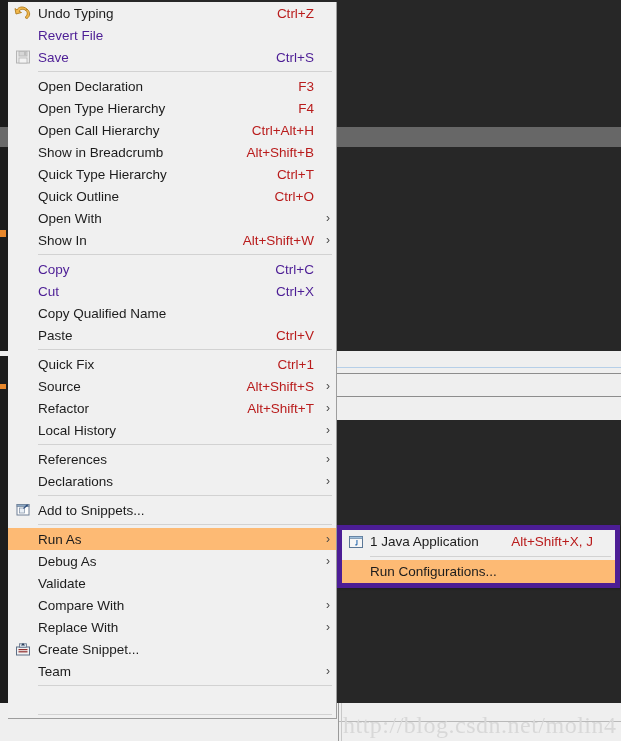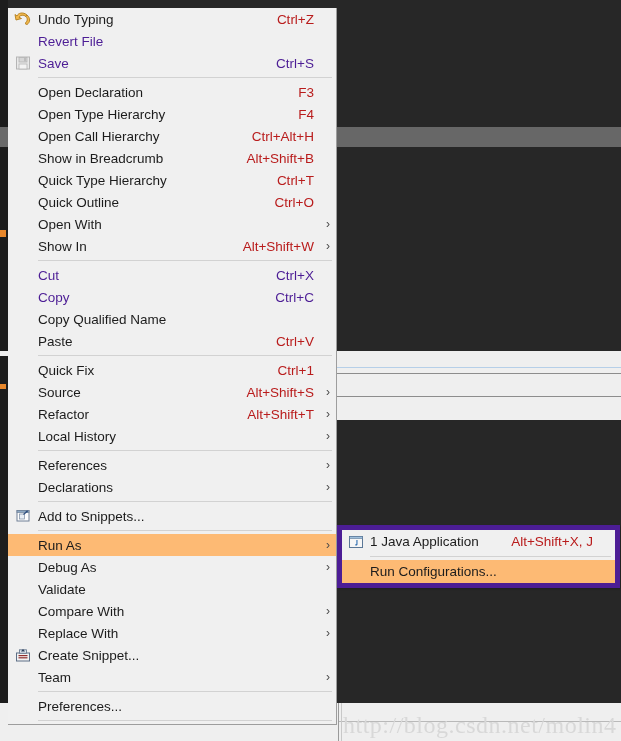--- a/index.html
+++ b/index.html
@@ -74,21 +74,21 @@
     top: 721px;
     width: 283px;
     height: 1px;
     background: #b9b9b9;
   }
 
   
   .menu {
     position: absolute;
     left: 8px;
-    top: 8px;
+    top: 2px;
     width: 329px;
     background: #f0f0f0;
     border-right: 1px solid #9d9d9d;
     border-bottom: 1px solid #9d9d9d;
     box-sizing: border-box;
   }
   .menu-item {
     position: relative;
     height: 22px;
     display: flex;
@@ -275,28 +275,28 @@
       </div>
       <div class="menu-item">
         <div class="gutter"></div>
         <div class="label">Show In</div>
         <div class="accel">Alt+Shift+W</div>
         <div class="arrow">›</div>
       </div>
       <div class="separator"></div>
       <div class="menu-item disabled">
         <div class="gutter"></div>
+        <div class="label">Copy</div>
+        <div class="accel">Ctrl+C</div>
+        <div class="arrow empty">›</div>
+      </div>
+      <div class="menu-item disabled">
+        <div class="gutter"></div>
         <div class="label">Cut</div>
         <div class="accel">Ctrl+X</div>
-        <div class="arrow empty">›</div>
-      </div>
-      <div class="menu-item disabled">
-        <div class="gutter"></div>
-        <div class="label">Copy</div>
-        <div class="accel">Ctrl+C</div>
         <div class="arrow empty">›</div>
       </div>
       <div class="menu-item">
         <div class="gutter"></div>
         <div class="label">Copy Qualified Name</div>
         <div class="accel"></div>
         <div class="arrow empty">›</div>
       </div>
       <div class="menu-item">
         <div class="gutter"></div>
@@ -408,21 +408,20 @@
       </div>
       <div class="menu-item">
         <div class="gutter"></div>
         <div class="label">Team</div>
         <div class="accel"></div>
         <div class="arrow">›</div>
       </div>
       <div class="separator"></div>
       <div class="menu-item">
         <div class="gutter"></div>
-        <div class="label">Preferences...</div>
         <div class="accel"></div>
         <div class="arrow empty">›</div>
       </div>
       <div class="separator"></div>
     </div>
 
   <div class="submenu" id="submenu">
       <div class="menu-item">
         <div class="gutter">
           <span class="icon-box">

